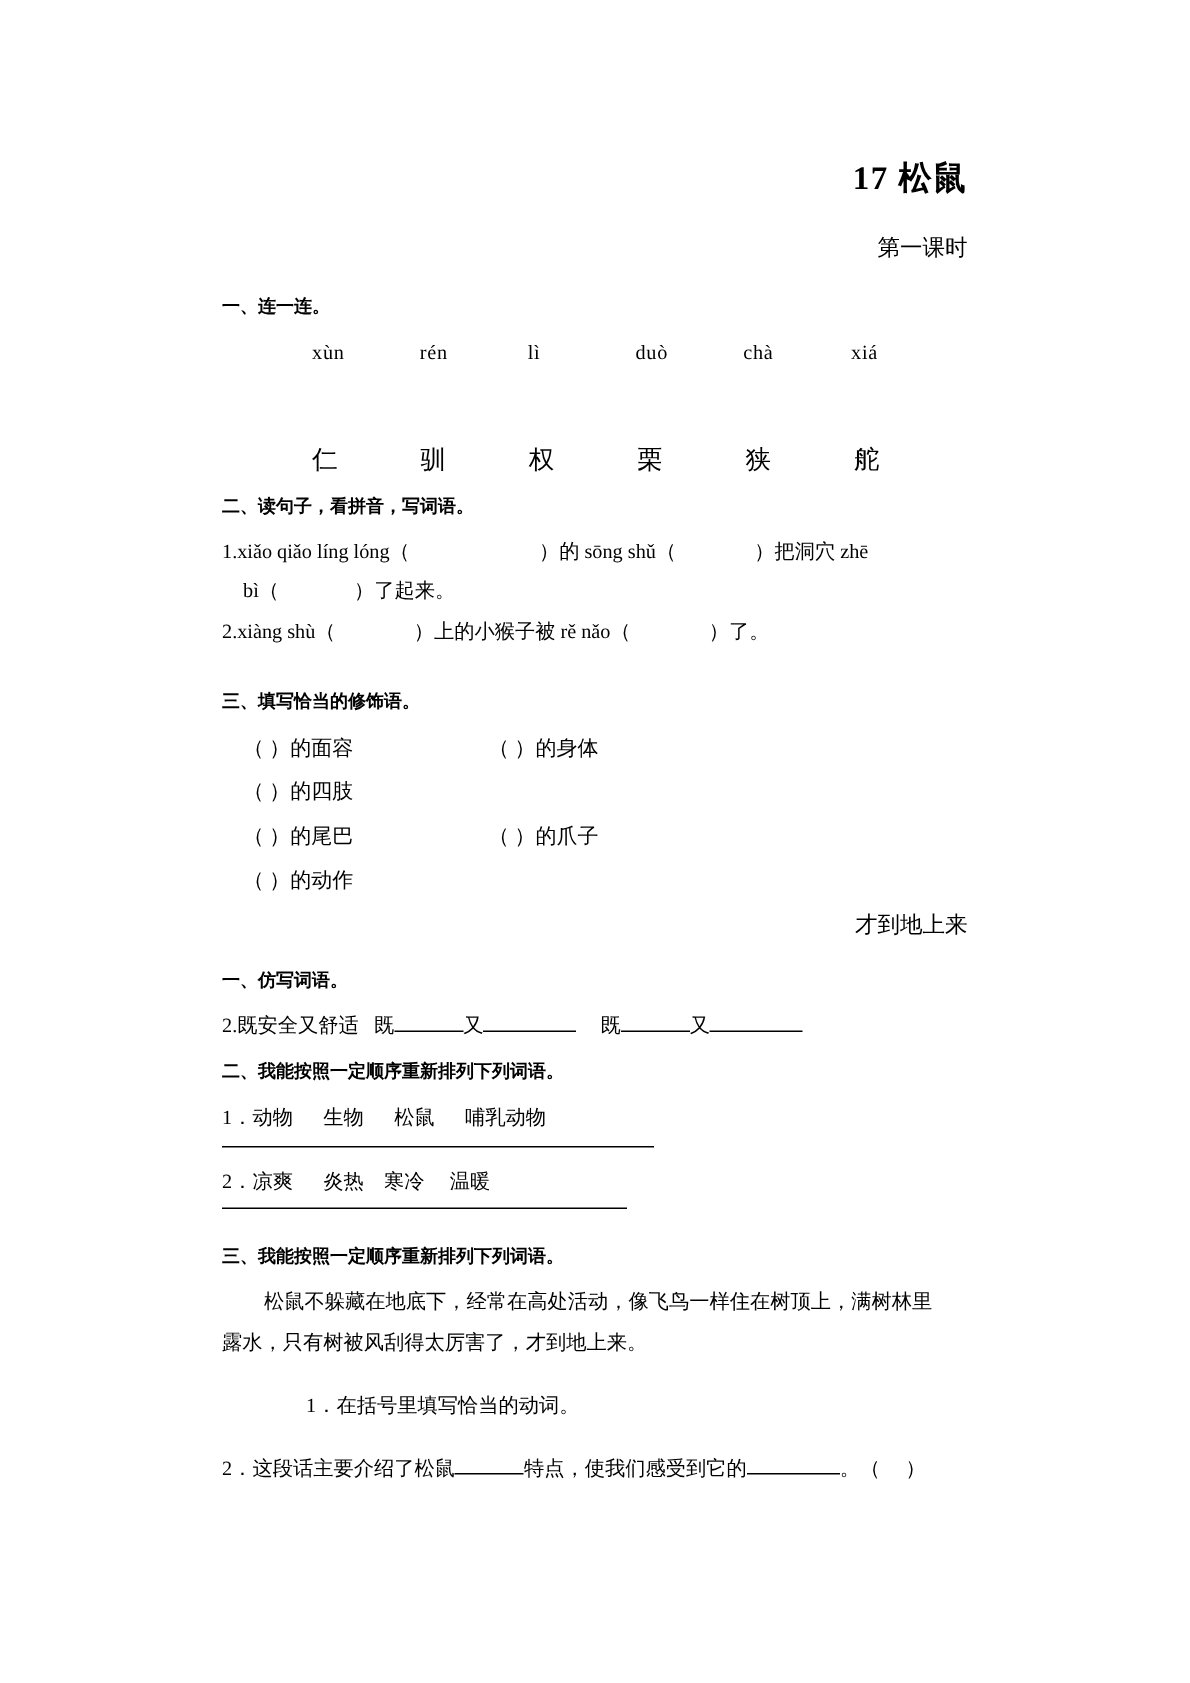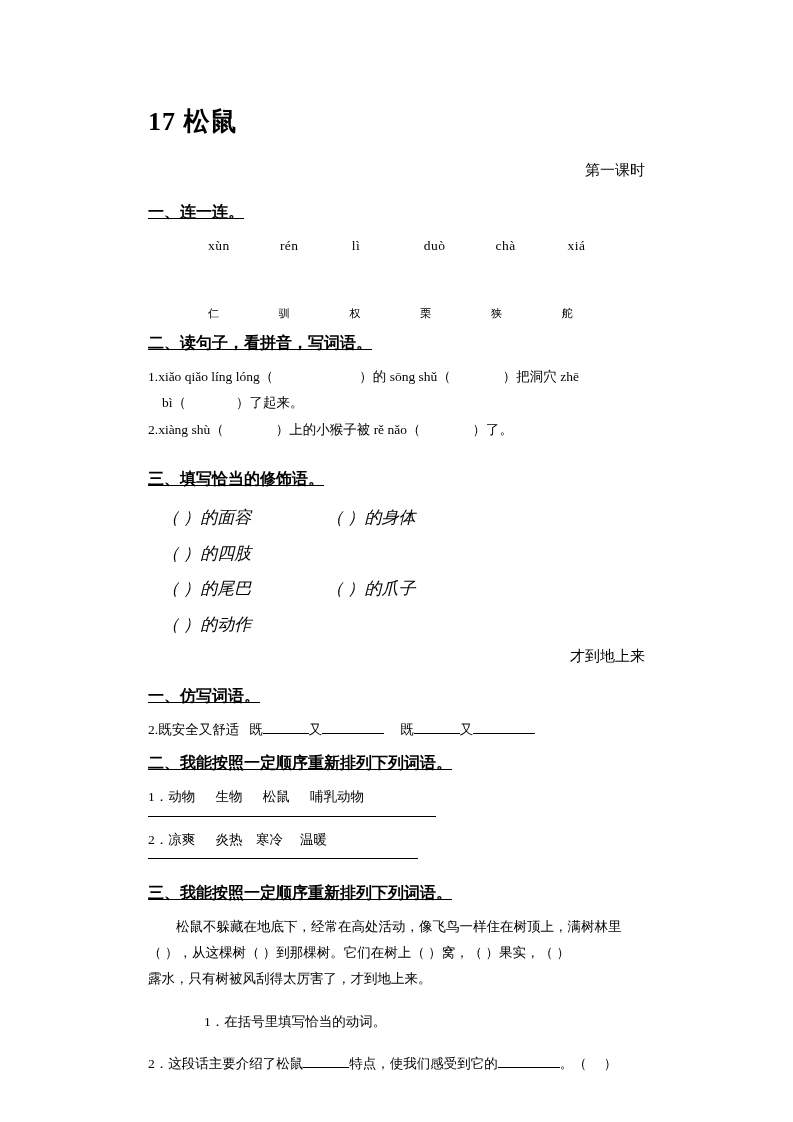--- a/index.html
+++ b/index.html
@@ -17,59 +17,58 @@
   }
   .page {
     position: absolute;
     left: 0; top: 0;
     width: 793px;
     height: 1122px;
     box-sizing: border-box;
     padding: 96px 148px 60px 148px;
   }
   .doc-title {
-    text-align: left;
-    font-size: 26px;
+    text-align: right;
+    font-size: 22px;
     font-weight: bold;
     letter-spacing: 1px;
     margin: 8px 0 22px 0;
   }
   .lesson-heading {
     text-align: right;
     font-size: 15px;
     font-weight: normal;
     margin: 0 0 20px 0;
   }
   .lesson-heading.second {
     margin-top: 4px;
     margin-bottom: 18px;
   }
   .sec-title {
-    font-size: 16px;
+    font-size: 12px;
     font-weight: bold;
     margin: 0 0 9px 0;
     line-height: 1.5;
-    text-decoration: underline;
   }
   .line {
     font-size: 13.5px;
     line-height: 1.95;
     margin: 0;
     white-space: pre-wrap;
   }
   .line.indent1 { text-indent: 14px; }
   .pinyin-row {
     font-size: 13.5px;
     margin: 14px 0 0 0;
     padding-left: 60px;
     letter-spacing: 0.5px;
   }
   .pinyin-row span { display: inline-block; }
   .char-row {
-    font-size: 11px;
+    font-size: 17px;
     margin: 52px 0 10px 0;
     padding-left: 60px;
   }
   .char-row span { display: inline-block; }
   .w60 { width: 68px; }
   .w70 { width: 68px; }
   .blankline {
     display: inline-block;
     border-bottom: 1px solid #000;
     height: 1em;
@@ -91,21 +90,21 @@
     margin: 0;
     text-indent: 28px;
   }
   .para.cont { text-indent: 0; }
   .sub-num {
     font-size: 13.5px;
     line-height: 1.95;
     margin: 16px;
     text-indent: 40px;
   }
-  .decor-row { font-size: 17px; line-height: 2.1; padding-left: 14px; font-style: italic; }
+  .decor-row { font-size: 14px; line-height: 2.1; padding-left: 14px; }
   .decor-row span.cell { display: inline-block; width: 160px; }
 </style>
 </head>
 <body>
 
 <div class="page">
 
   <div class="doc-title">17 松鼠</div>
 
   <div class="lesson-heading">第一课时</div>
@@ -161,21 +160,20 @@
   <div class="sec-title" style="margin-top:8px">二、我能按照一定顺序重新排列下列词语。</div>
 
   <div class="line">1．动物      生物      松鼠      哺乳动物</div>
   <div class="long-rule"></div>
   <div class="line">2．凉爽      炎热    寒冷     温暖</div>
   <div class="long-rule r2"></div>
 
   <div class="sec-title" style="margin-top:22px">三、我能按照一定顺序重新排列下列词语。</div>
 
   <div class="para">松鼠不躲藏在地底下，经常在高处活动，像飞鸟一样住在树顶上，满树林里</div>
-  <div class="para cont">（    ），从这棵树（    ）到那棵树。它们在树上（    ）窝，（    ）果实，（    ）</div>
   <div class="para cont">露水，只有树被风刮得太厉害了，才到地上来。</div>
 
   <div class="sub-num">1．在括号里填写恰当的动词。</div>
 
   <div class="line"><span>2．这段话主要介绍了松鼠</span><span class="blankline ul-short"></span><span>特点，使我们感受到它的</span><span class="blankline ul-xl"></span><span>。（     ）</span></div>
 
 
 </div>
 
 </body></html>

